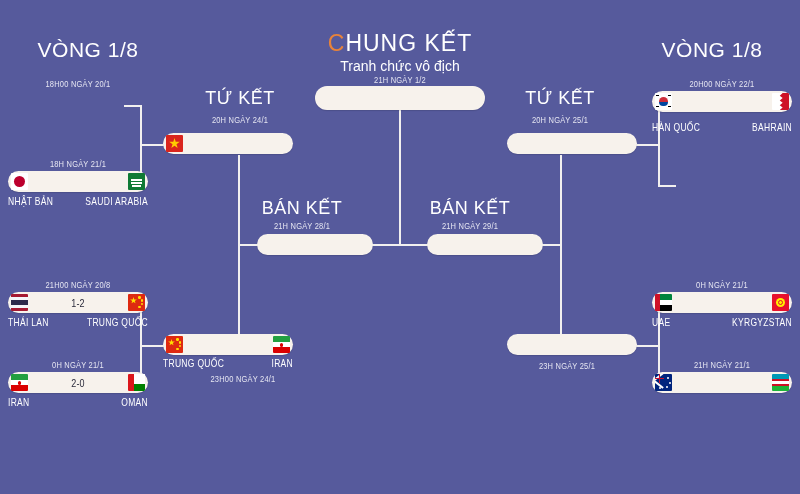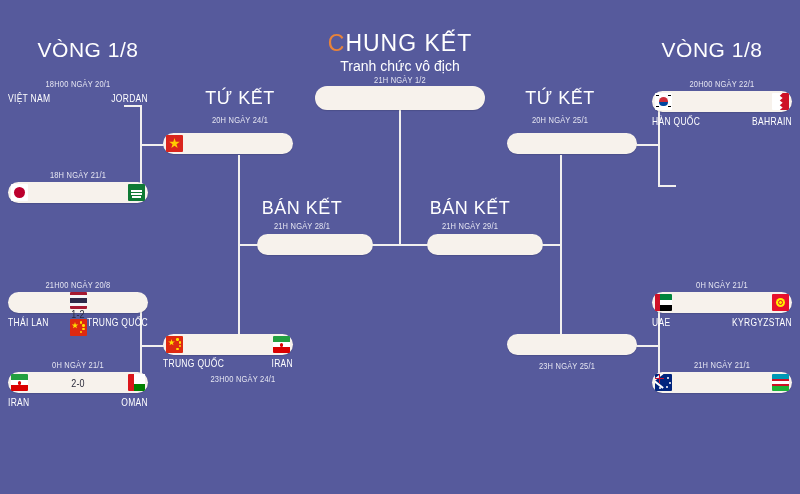--- a/index.html
+++ b/index.html
@@ -257,44 +257,44 @@
   <div class="line-v" style="left:560px; top:155px; height:90px;"></div>
   <div class="line-v" style="left:560px; top:245px; height:100px;"></div>
   <div class="line-h" style="left:542px; top:244px; width:20px;"></div>
 
   <div class="line-h" style="left:400px; top:244px; width:28px;"></div>
 
   <div class="line-v" style="left:399px; top:110px; height:135px;"></div>
 
   <div class="abs" style="left:8px; top:80px; width:140px;">
     <div class="match-time">18H00 NGÀY 20/1</div>
-    <div style="position:relative; height:16px; margin-top:3px;">
-      <span class="team-name abs" style="left:0; top:0;">VIỆT NAM</span>
-      <span class="team-name right abs" style="right:0; top:0;">JORDAN</span>
-    </div>
-  </div>
-
-  <div class="abs" style="left:8px; top:160px; width:140px;margin-top:11px;">
+  </div>
+
+  <div class="abs" style="left:8px; top:160px; width:140px;">
     <div class="match-time">18H NGÀY 21/1</div>
     <div class="match-box" style="width:140px; margin-top:2px;">
       <span class="flag f-jp">
           <i class="dot"></i>
         </span>
       <span class="score"></span>
       <span class="flag f-sa">
           <i class="l1"></i>
           <i class="l2"></i>
           <i class="l3"></i>
         </span>
     </div>
+    <div style="position:relative; height:16px; margin-top:3px;">
+      <span class="team-name abs" style="left:0; top:0;">NHẬT BẢN</span>
+      <span class="team-name right abs" style="right:0; top:0;">SAUDI ARABIA</span>
+    </div>
   </div>
 
   <div class="abs" style="left:8px; top:281px; width:140px;">
     <div class="match-time">21H00 NGÀY 20/8</div>
-    <div class="match-box" style="width:140px; margin-top:2px;flex-direction:column;">
+    <div class="match-box" style="width:140px; margin-top:2px;">
       <span class="flag f-th">
           <i class="b1"></i>
           <i class="b2"></i>
           <i class="b3"></i>
           <i class="b4"></i>
           <i class="b5"></i>
         </span>
       <span class="score">1-2</span>
       <span class="flag f-cn">
           <i class="bigstar"></i>
@@ -341,21 +341,21 @@
           <i class="k1"></i>
           <i class="k2"></i>
           <i class="k3"></i>
           <i class="k4"></i>
         </span>
       <span class="score"></span>
       <span class="flag f-bh">
           <i class="red"></i>
         </span>
     </div>
-    <div style="position:relative; height:16px; margin-top:3px;">
+    <div style="position:relative; height:16px; margin-top:9px;">
       <span class="team-name abs" style="left:0; top:0;">HÀN QUỐC</span>
       <span class="team-name right abs" style="right:0; top:0;">BAHRAIN</span>
     </div>
   </div>
 
 
   <div class="abs" style="left:652px; top:281px; width:140px;">
     <div class="match-time">0H NGÀY 21/1</div>
     <div class="match-box" style="width:140px; margin-top:2px;">
       <span class="flag f-ae">

